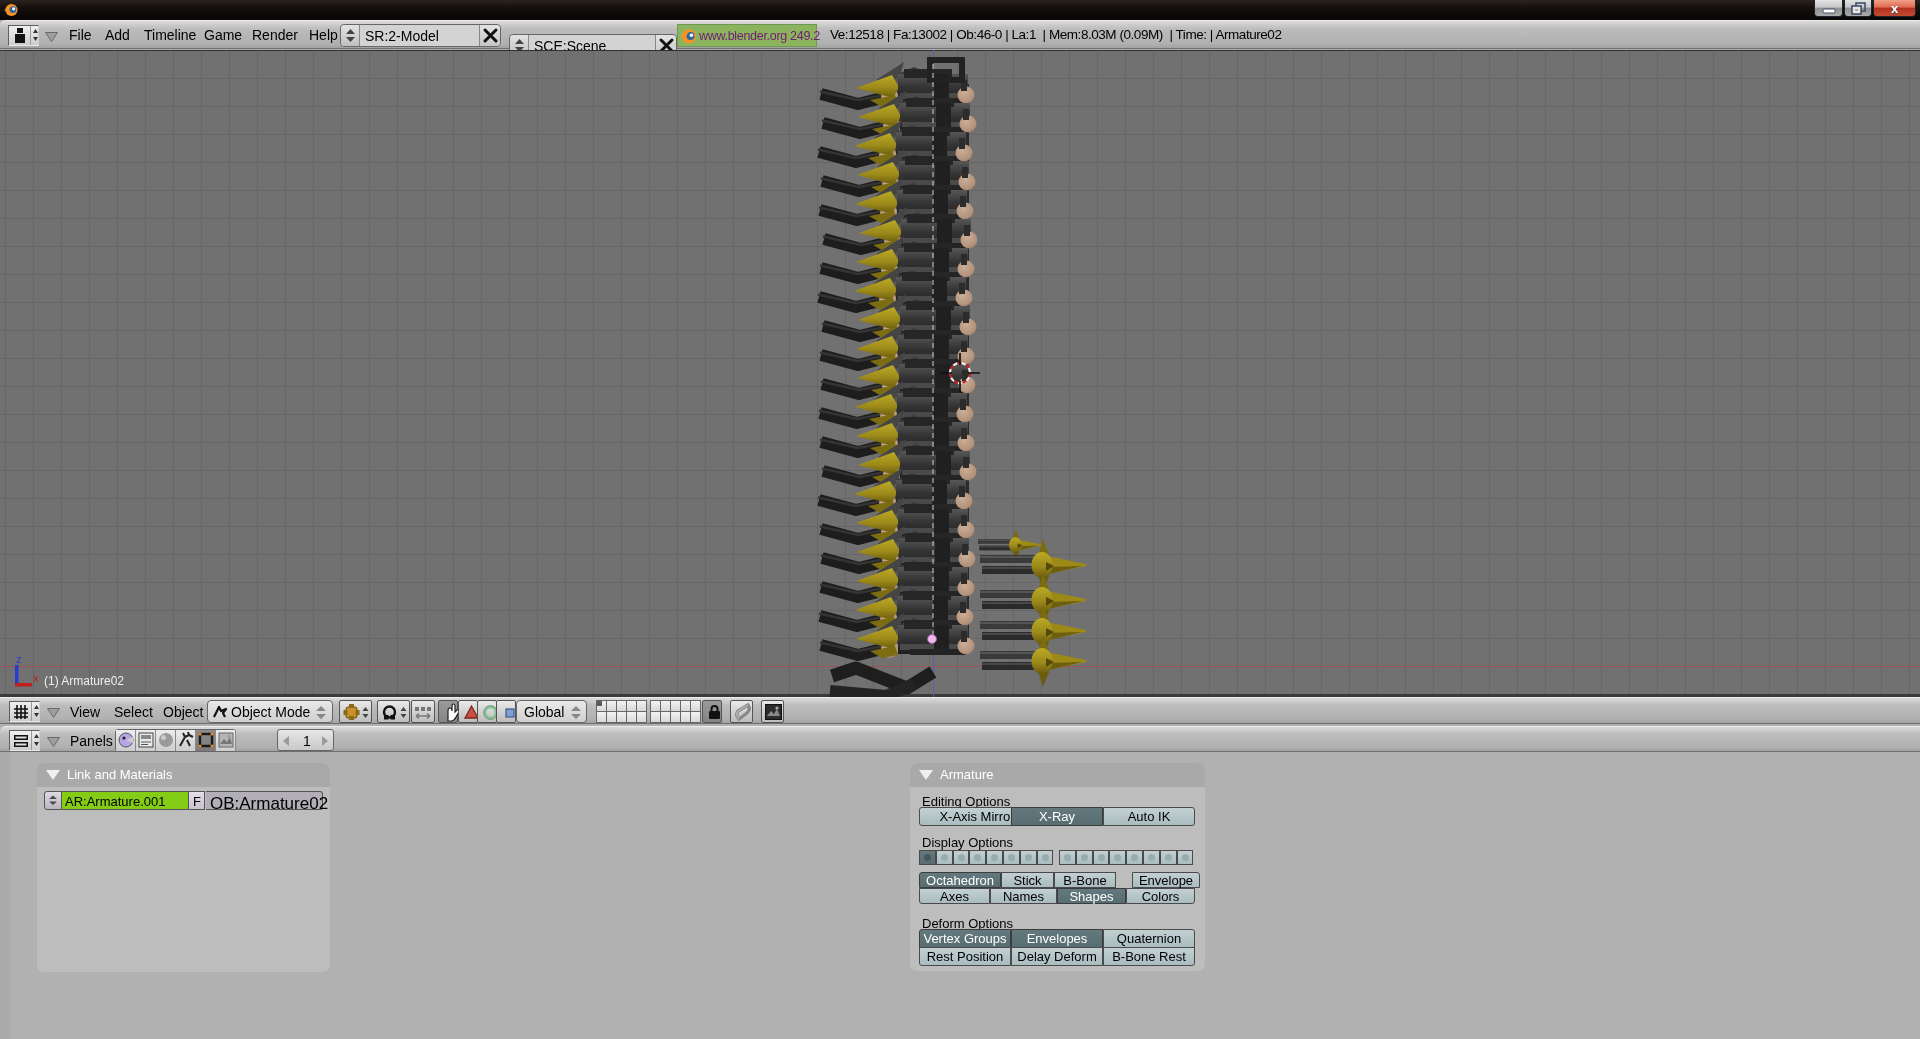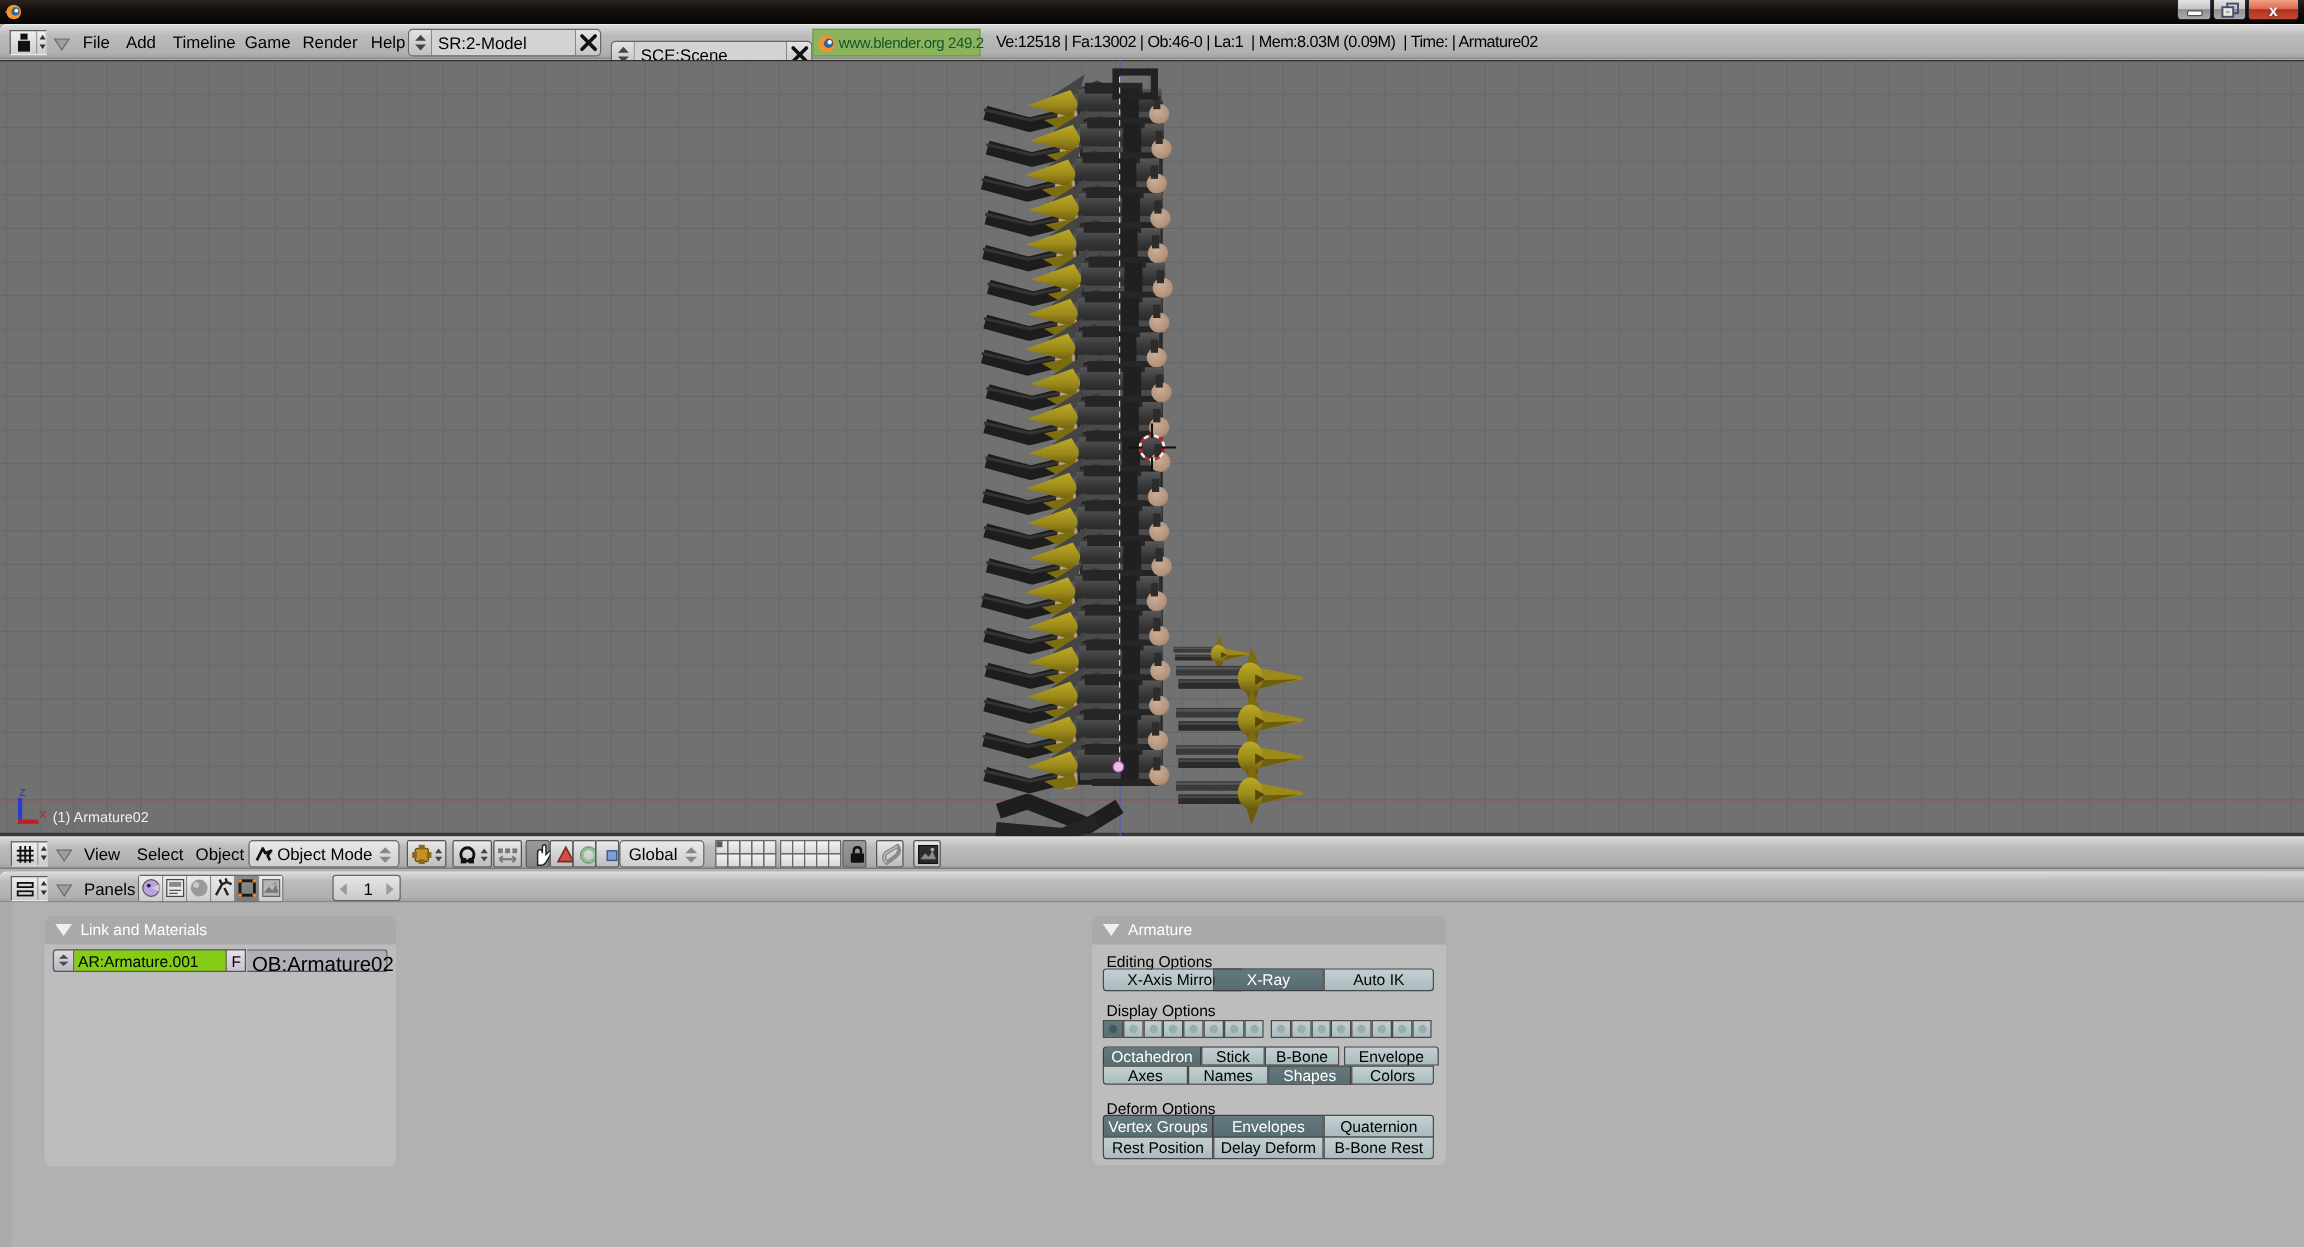--- a/index.html
+++ b/index.html
@@ -125,21 +125,21 @@
           </svg></div>
  </div>
 
  <div class="abs" style="left:677px;top:3px;width:140px;height:23px;background:#8cb45e;border:1px solid #6e9950;white-space:nowrap">
    <svg class="abs" style="left:2px;top:3px" width="17" height="17" viewBox="0 0 17 17">
      <circle cx="9" cy="8.5" r="7" fill="#f79326"></circle>
      <circle cx="10.5" cy="8" r="4" fill="#2c65a0"></circle>
      <circle cx="11.4" cy="7.2" r="1.8" fill="#fff"></circle>
      <path d="M1,9.5 Q4,4.5 9,4.5 L7,6.5 Q4,8.5 1,9.5 Z" fill="#f79326"></path>
    </svg>
-   <span class="abs" style="left:21px;top:4px;font-size:12.5px;color:#14532d;white-space:nowrap;letter-spacing:-0.3px">www.blender.org 249.2</span>
+   <span class="abs" style="left:21px;top:4px;font-size:12.5px;color:#701a75;white-space:nowrap;letter-spacing:-0.3px">www.blender.org 249.2</span>
  </div>
  <span class="abs menutxt" style="left:830px;white-space:nowrap;font-size:13.5px;letter-spacing:-0.45px">Ve:12518 | Fa:13002 | Ob:46-0 | La:1&nbsp; | Mem:8.03M (0.09M)&nbsp; | Time: | Armature02</span>
 </div>
 
 <div class="abs" id="viewport">
  <div class="abs" style="left:0;top:0;width:1920px;height:1px;background:#2f2f2f"></div>
  <div class="abs" style="left:0;top:644px;width:1920px;height:3px;background:#3a3a3a"></div>
 
  <div class="abs" style="left:0;top:616px;width:1920px;height:1px;background:#9e5454"></div>
 
@@ -521,21 +521,21 @@
         <div class="abs" style="left:221.1px;top:91px;width:7px;height:7px;border-radius:50%;background:#9aacaf"></div>
         <div class="abs" style="left:233.0px;top:87px;width:16.8px;height:15px;background:linear-gradient(#c3d0d2,#a9bcbf);border:1px solid #4a4a4a"></div>
         <div class="abs" style="left:237.9px;top:91px;width:7px;height:7px;border-radius:50%;background:#9aacaf"></div>
         <div class="abs" style="left:249.8px;top:87px;width:16.8px;height:15px;background:linear-gradient(#c3d0d2,#a9bcbf);border:1px solid #4a4a4a"></div>
         <div class="abs" style="left:254.7px;top:91px;width:7px;height:7px;border-radius:50%;background:#9aacaf"></div>
         <div class="abs" style="left:266.6px;top:87px;width:16.8px;height:15px;background:linear-gradient(#c3d0d2,#a9bcbf);border:1px solid #4a4a4a"></div>
         <div class="abs" style="left:271.5px;top:91px;width:7px;height:7px;border-radius:50%;background:#9aacaf"></div>
    <div class="abs tb on" style="left:9px;top:109px;width:82px;height:16px;border-radius:3px 0 0 0">Octahedron</div>
    <div class="abs tb" style="left:91px;top:109px;width:53px;height:16px;border-radius:0">Stick</div>
    <div class="abs tb" style="left:144px;top:109px;width:62px;height:16px;border-radius:0">B-Bone</div>
-   <div class="abs tb" style="left:210px;top:109px;width:79px;height:16px;border-radius:0 3px 0 0">Envelope</div>
+   <div class="abs tb" style="left:222px;top:109px;width:68px;height:16px;border-radius:0 3px 0 0">Envelope</div>
    <div class="abs tb" style="left:9px;top:125px;width:71px;height:16px;border-radius:0 0 0 3px">Axes</div>
    <div class="abs tb" style="left:80px;top:125px;width:67px;height:16px;border-radius:0">Names</div>
    <div class="abs tb on" style="left:147px;top:125px;width:69px;height:16px;border-radius:0">Shapes</div>
    <div class="abs tb" style="left:216px;top:125px;width:69px;height:16px;border-radius:0 0 3px 0">Colors</div>
    <span class="abs lbl" style="left:12px;top:153px">Deform Options</span>
    <div class="abs tb on" style="left:9px;top:166px;width:92px;border-radius:3px 0 0 0">Vertex Groups</div>
    <div class="abs tb on" style="left:101px;top:166px;width:92px;border-radius:0">Envelopes</div>
    <div class="abs tb" style="left:193px;top:166px;width:92px;border-radius:0 3px 0 0">Quaternion</div>
    <div class="abs tb" style="left:9px;top:184px;width:92px;border-radius:0 0 0 3px">Rest Position</div>
    <div class="abs tb" style="left:101px;top:184px;width:92px;border-radius:0">Delay Deform</div>

